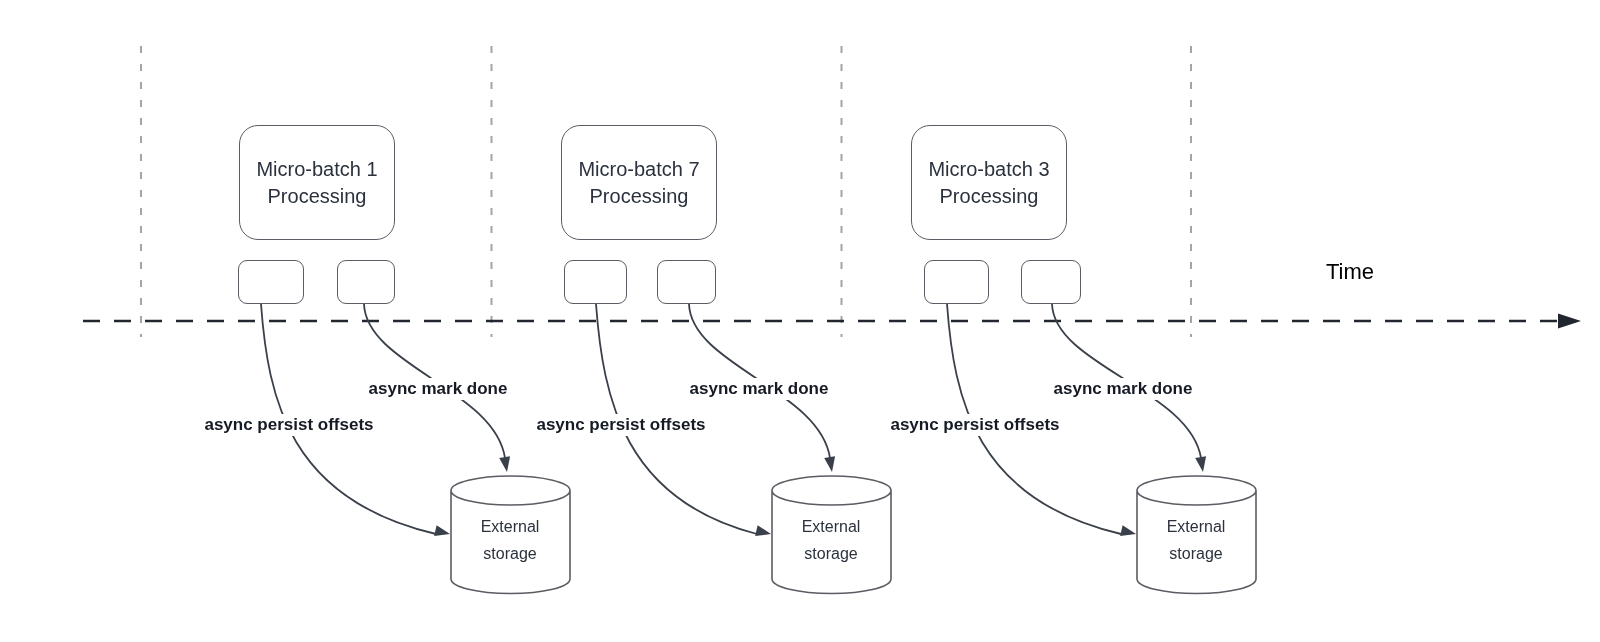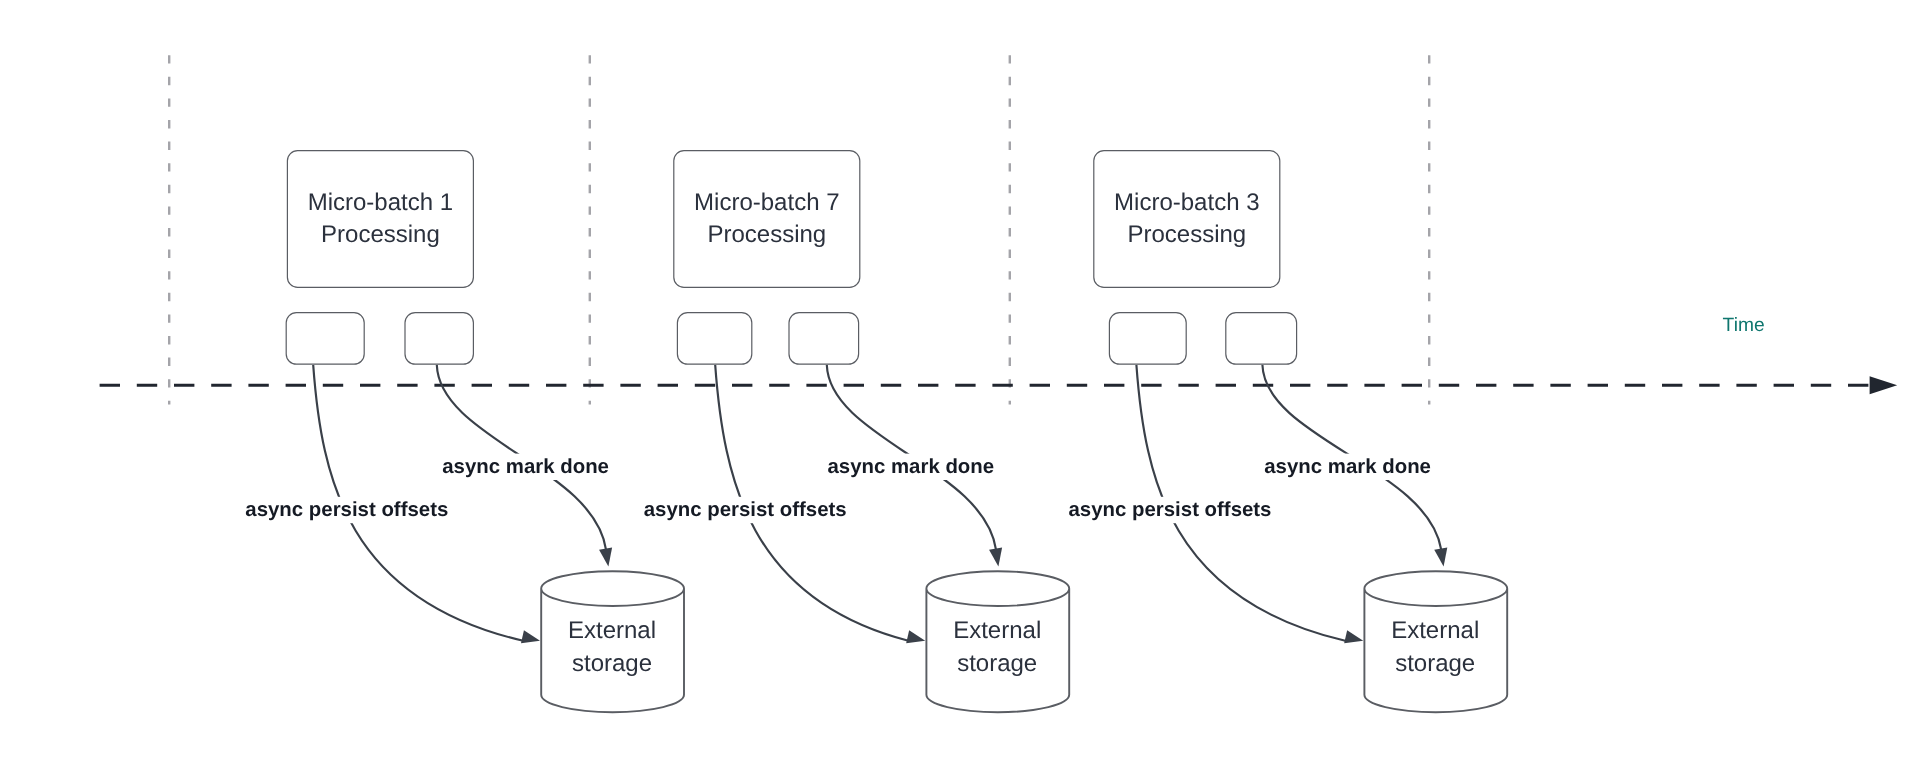--- a/index.html
+++ b/index.html
@@ -13,21 +13,21 @@
   }
   .artwork { position: absolute; left: 0; top: 0; }
 
   .proc-box {
     position: absolute;
     width: 156px;
     height: 115px;
     top: 125px;
     background: #ffffff;
     border: 1.6px solid #5a5d63;
-    border-radius: 9px;
+    border-radius: 19px;
     display: flex;
     align-items: center;
     justify-content: center;
     text-align: center;
     font-size: 20px;
     line-height: 27px;
     color: #2b313d;
     white-space: pre-line;
     box-sizing: border-box;
   }
@@ -47,32 +47,32 @@
     padding: 1px 4px;
     font-size: 17px;
     font-weight: bold;
     color: #151a24;
     white-space: nowrap;
   }
   .cyl-label {
     position: absolute;
     transform: translate(-50%, -50%);
     text-align: center;
-    font-size: 20px;
+    font-size: 16px;
     line-height: 27px;
     color: #2b313d;
     white-space: pre-line;
   }
   .time-label {
     position: absolute;
-    left: 1453px;
+    left: 1350px;
     top: 272px;
     transform: translate(-50%, -50%);
-    font-size: 16px;
-    color: #0f766e;
+    font-size: 22px;
+    color: #000000;
   }
 </style>
 </head>
 <body>
 
 <div class="canvas">
 
   <svg class="artwork" width="1600" height="642" viewBox="0 0 1600 642">
 
     <g stroke="#a4a4a9" stroke-width="2" stroke-dasharray="7 11" fill="none">

